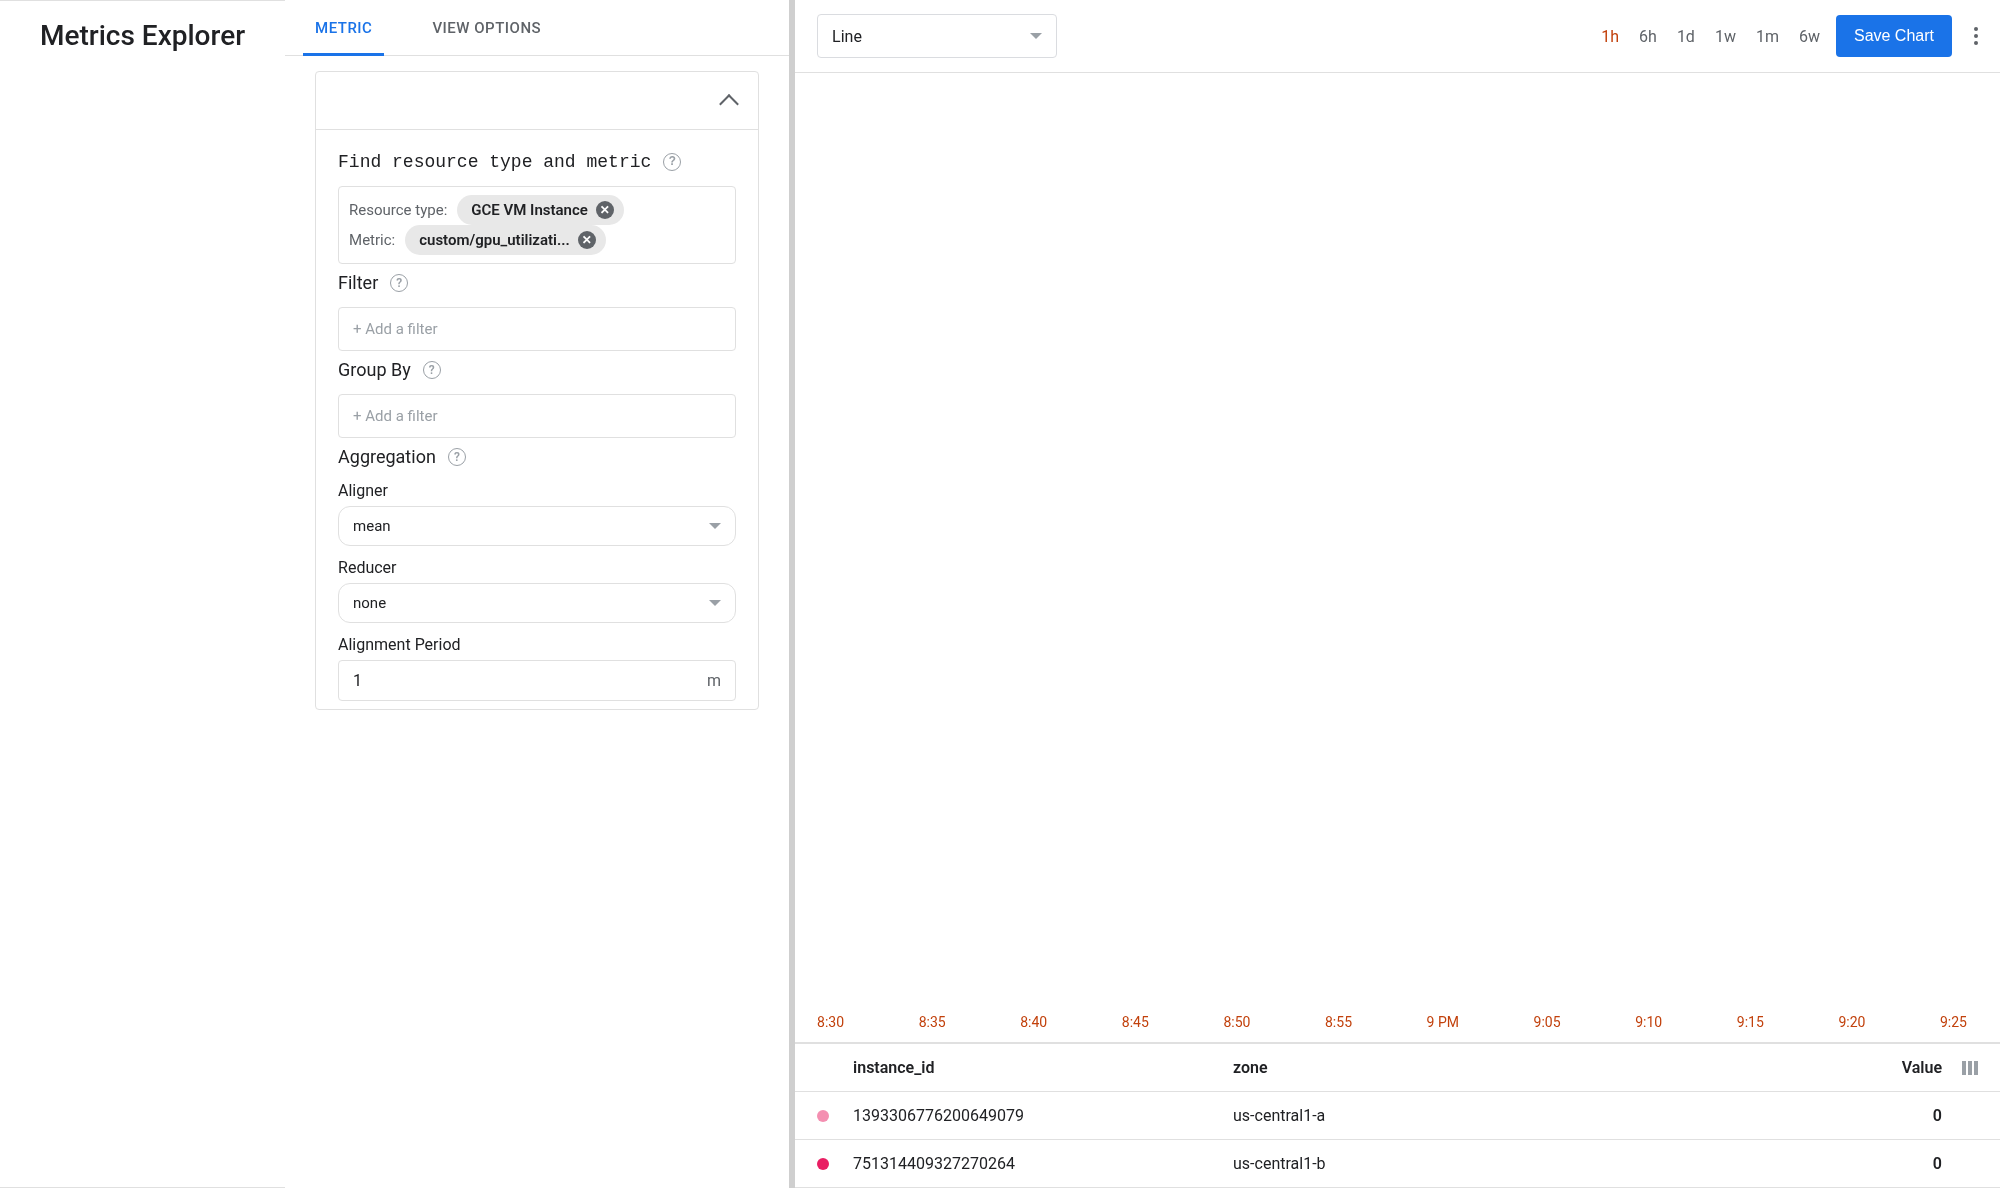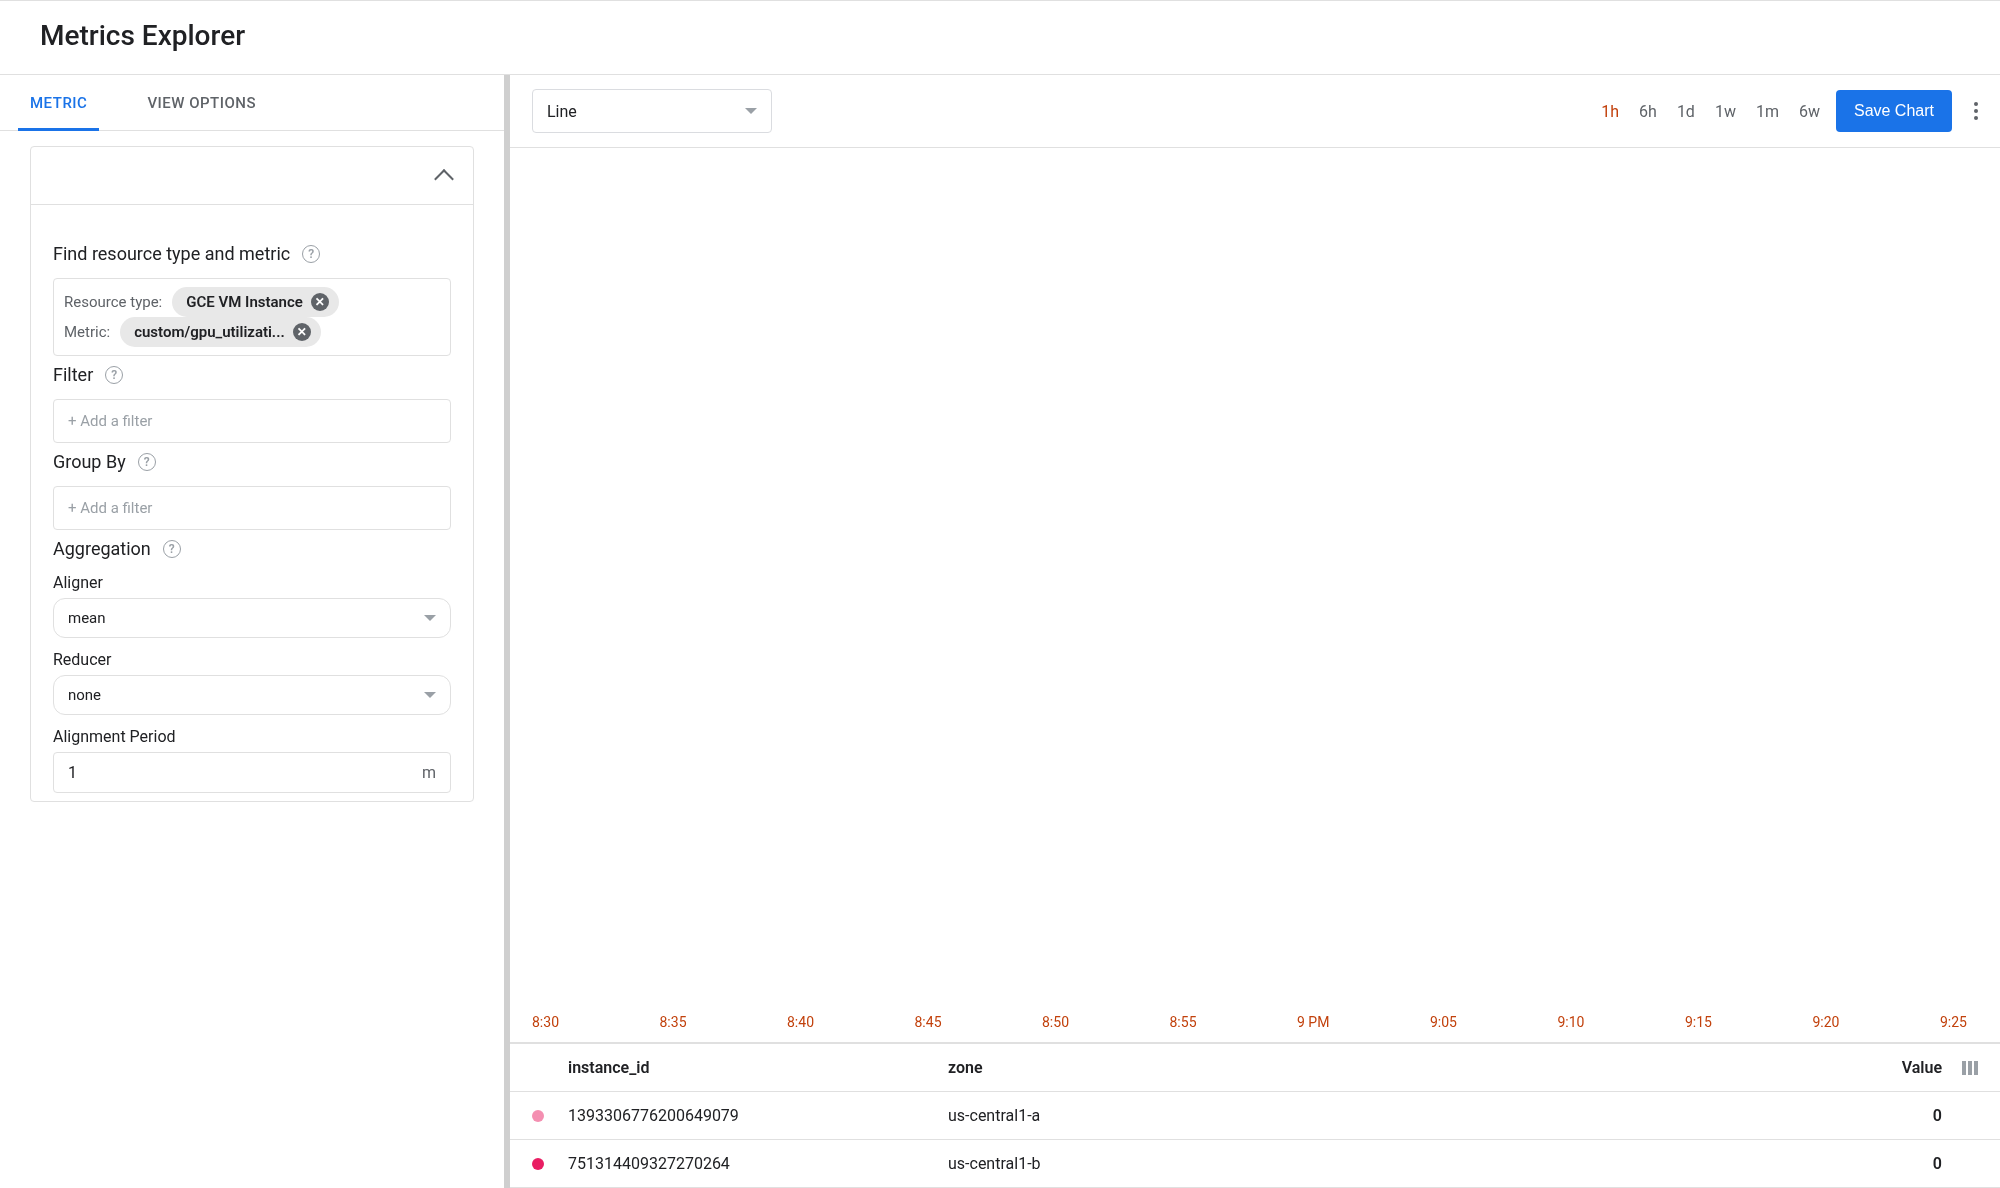--- a/index.html
+++ b/index.html
@@ -3,21 +3,21 @@
 <meta charset="utf-8">
 <style>
   * { box-sizing: border-box; margin: 0; padding: 0; }
   html, body { height: 100%; }
   body {
     font-family: "Roboto", "Helvetica Neue", Arial, sans-serif;
     color: #202124;
     font-size: 14px;
     background: #fff;
   }
-  .page { display:flex; flex-direction:column; height:100vh; }
+  .page { display:flex; flex-direction:row; height:100vh; }
   
   .header {
     padding: 18px 40px 22px;
     border-top: 1px solid #e0e0e0;
     border-bottom: 1px solid #e0e0e0;
   }
   .header h1 {
     font-size: 28px;
     font-weight: 500;
   }
@@ -93,21 +93,21 @@
   .card-body { padding: 22px 22px 8px; }
   .section-label {
     font-size:18px;
     font-weight:400;
     display:flex;
     align-items:center;
     gap:12px;
     margin-bottom:14px;
     margin-top: 8px;
   }
-  .section-label.first { margin-top:16px; }
+  .section-label.first { margin-top:0;font-family:Liberation Mono, monospace; }
   .sub-label {
     font-size:16px;
     margin: 12px 0 6px;
   }
   .help-icon {
     display:inline-flex;
     width:18px;height:18px;
     border:1.5px solid #9aa0a6;
     border-radius:50%;
     color:#9aa0a6;

